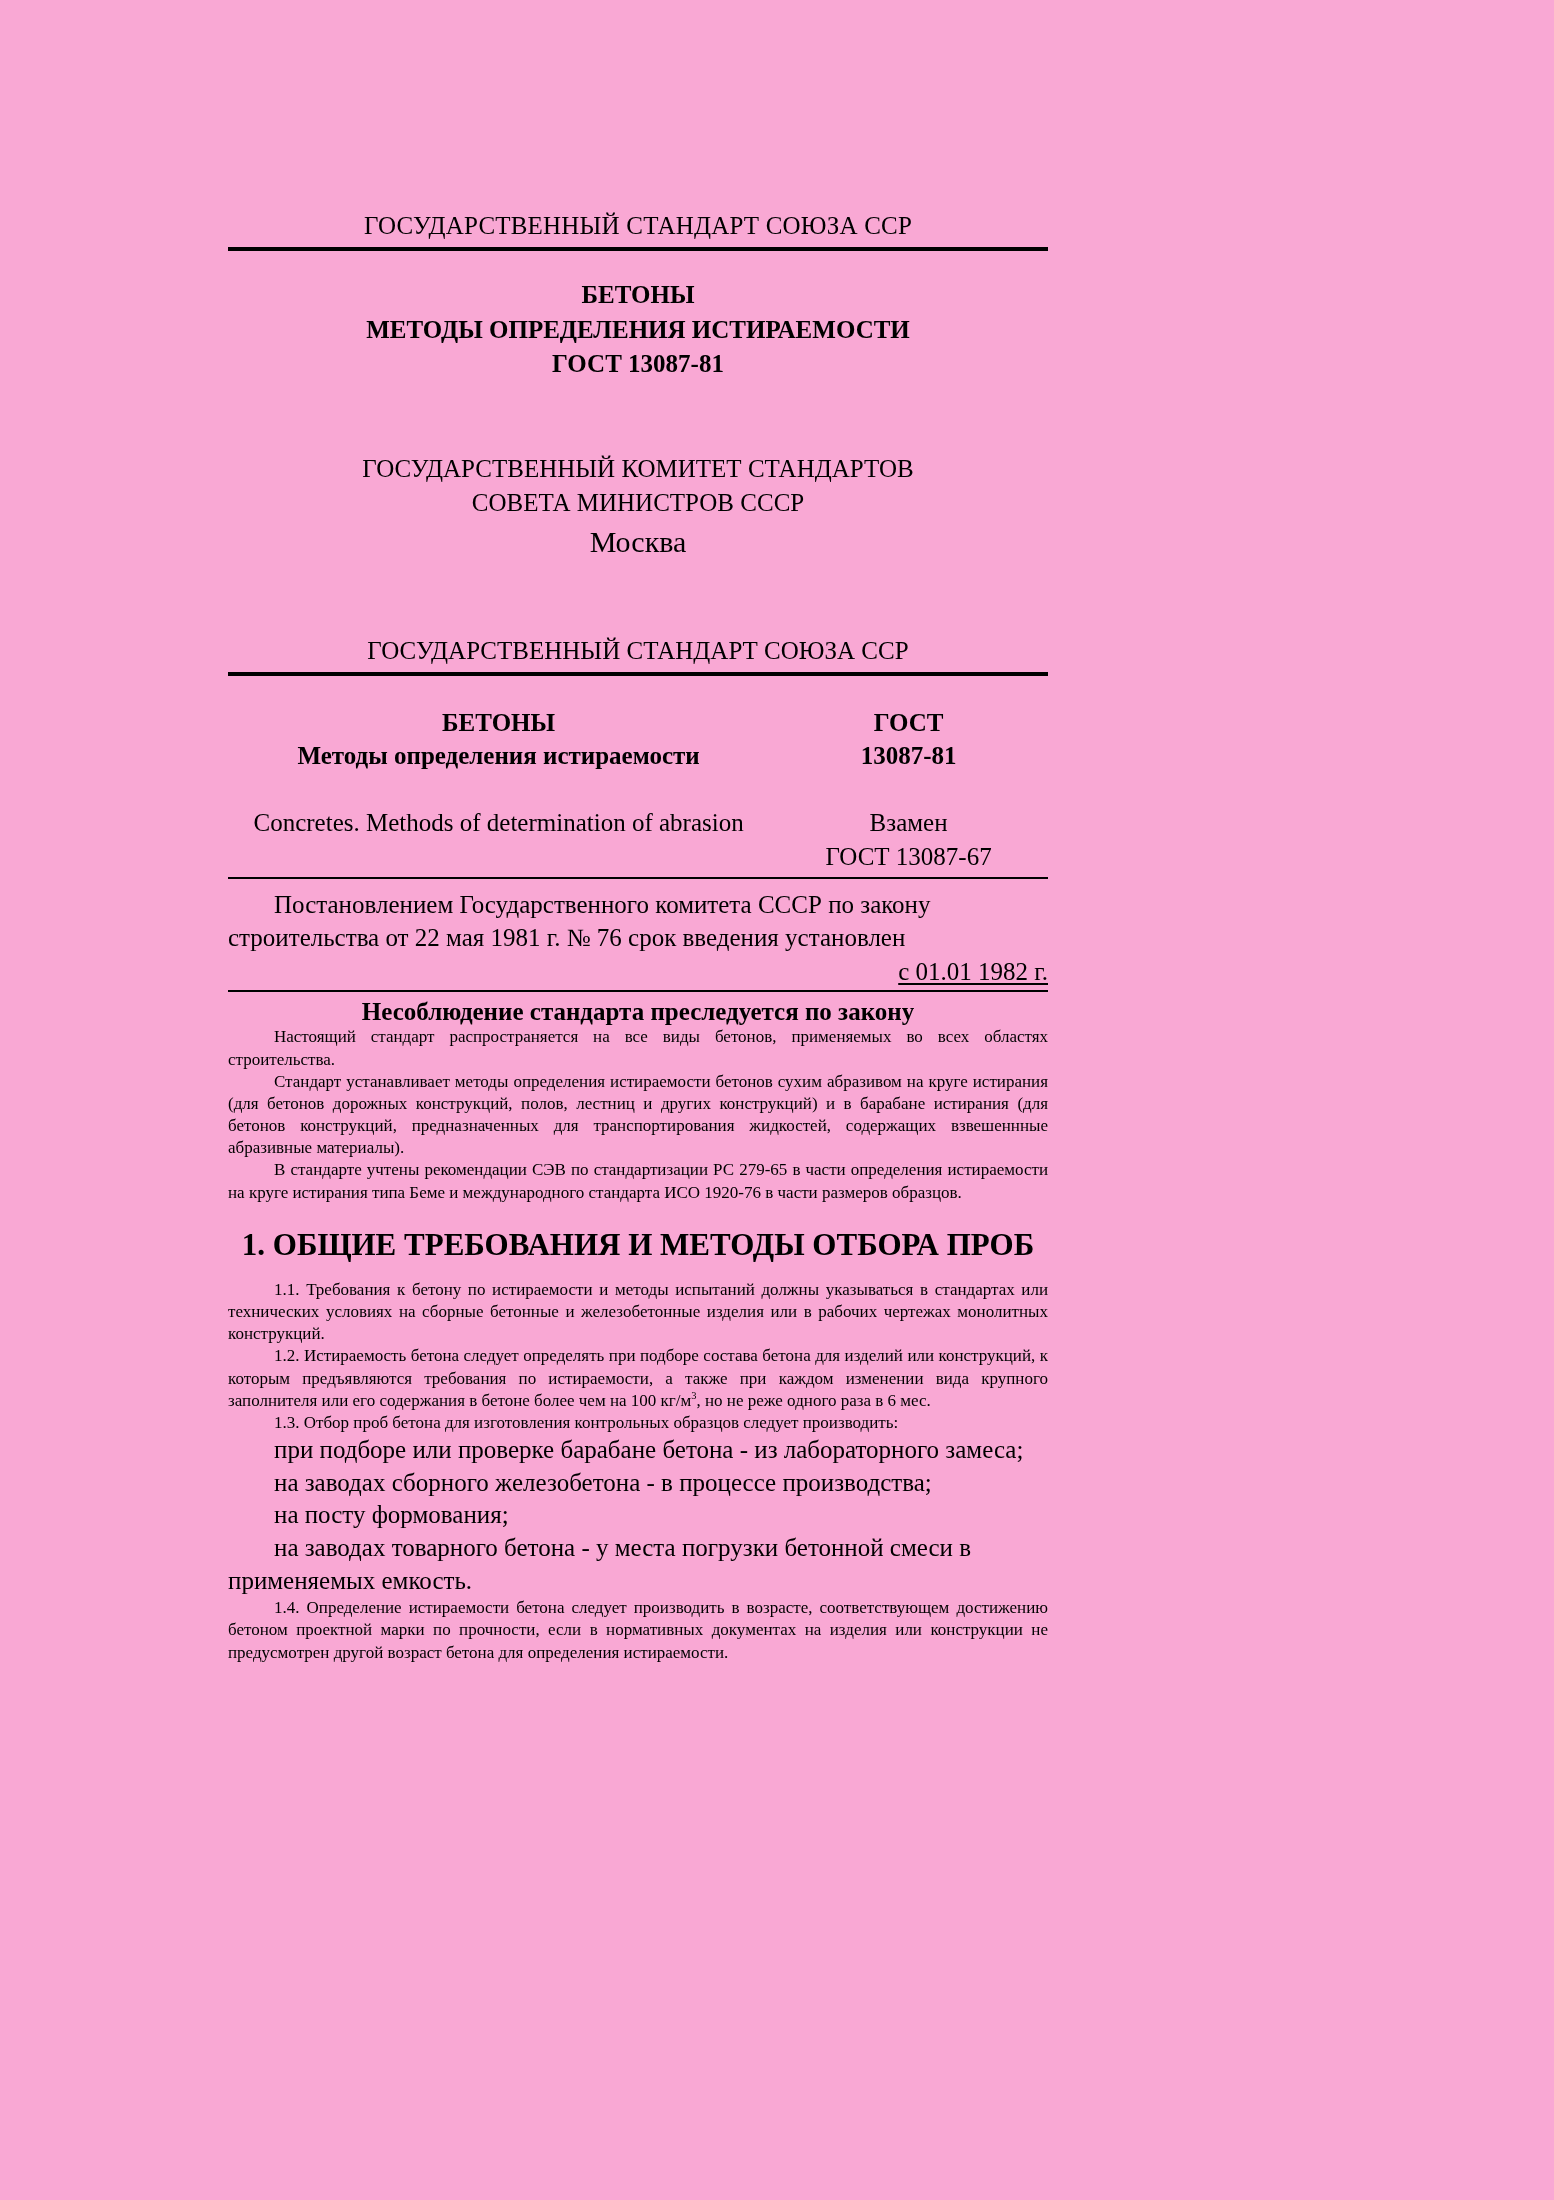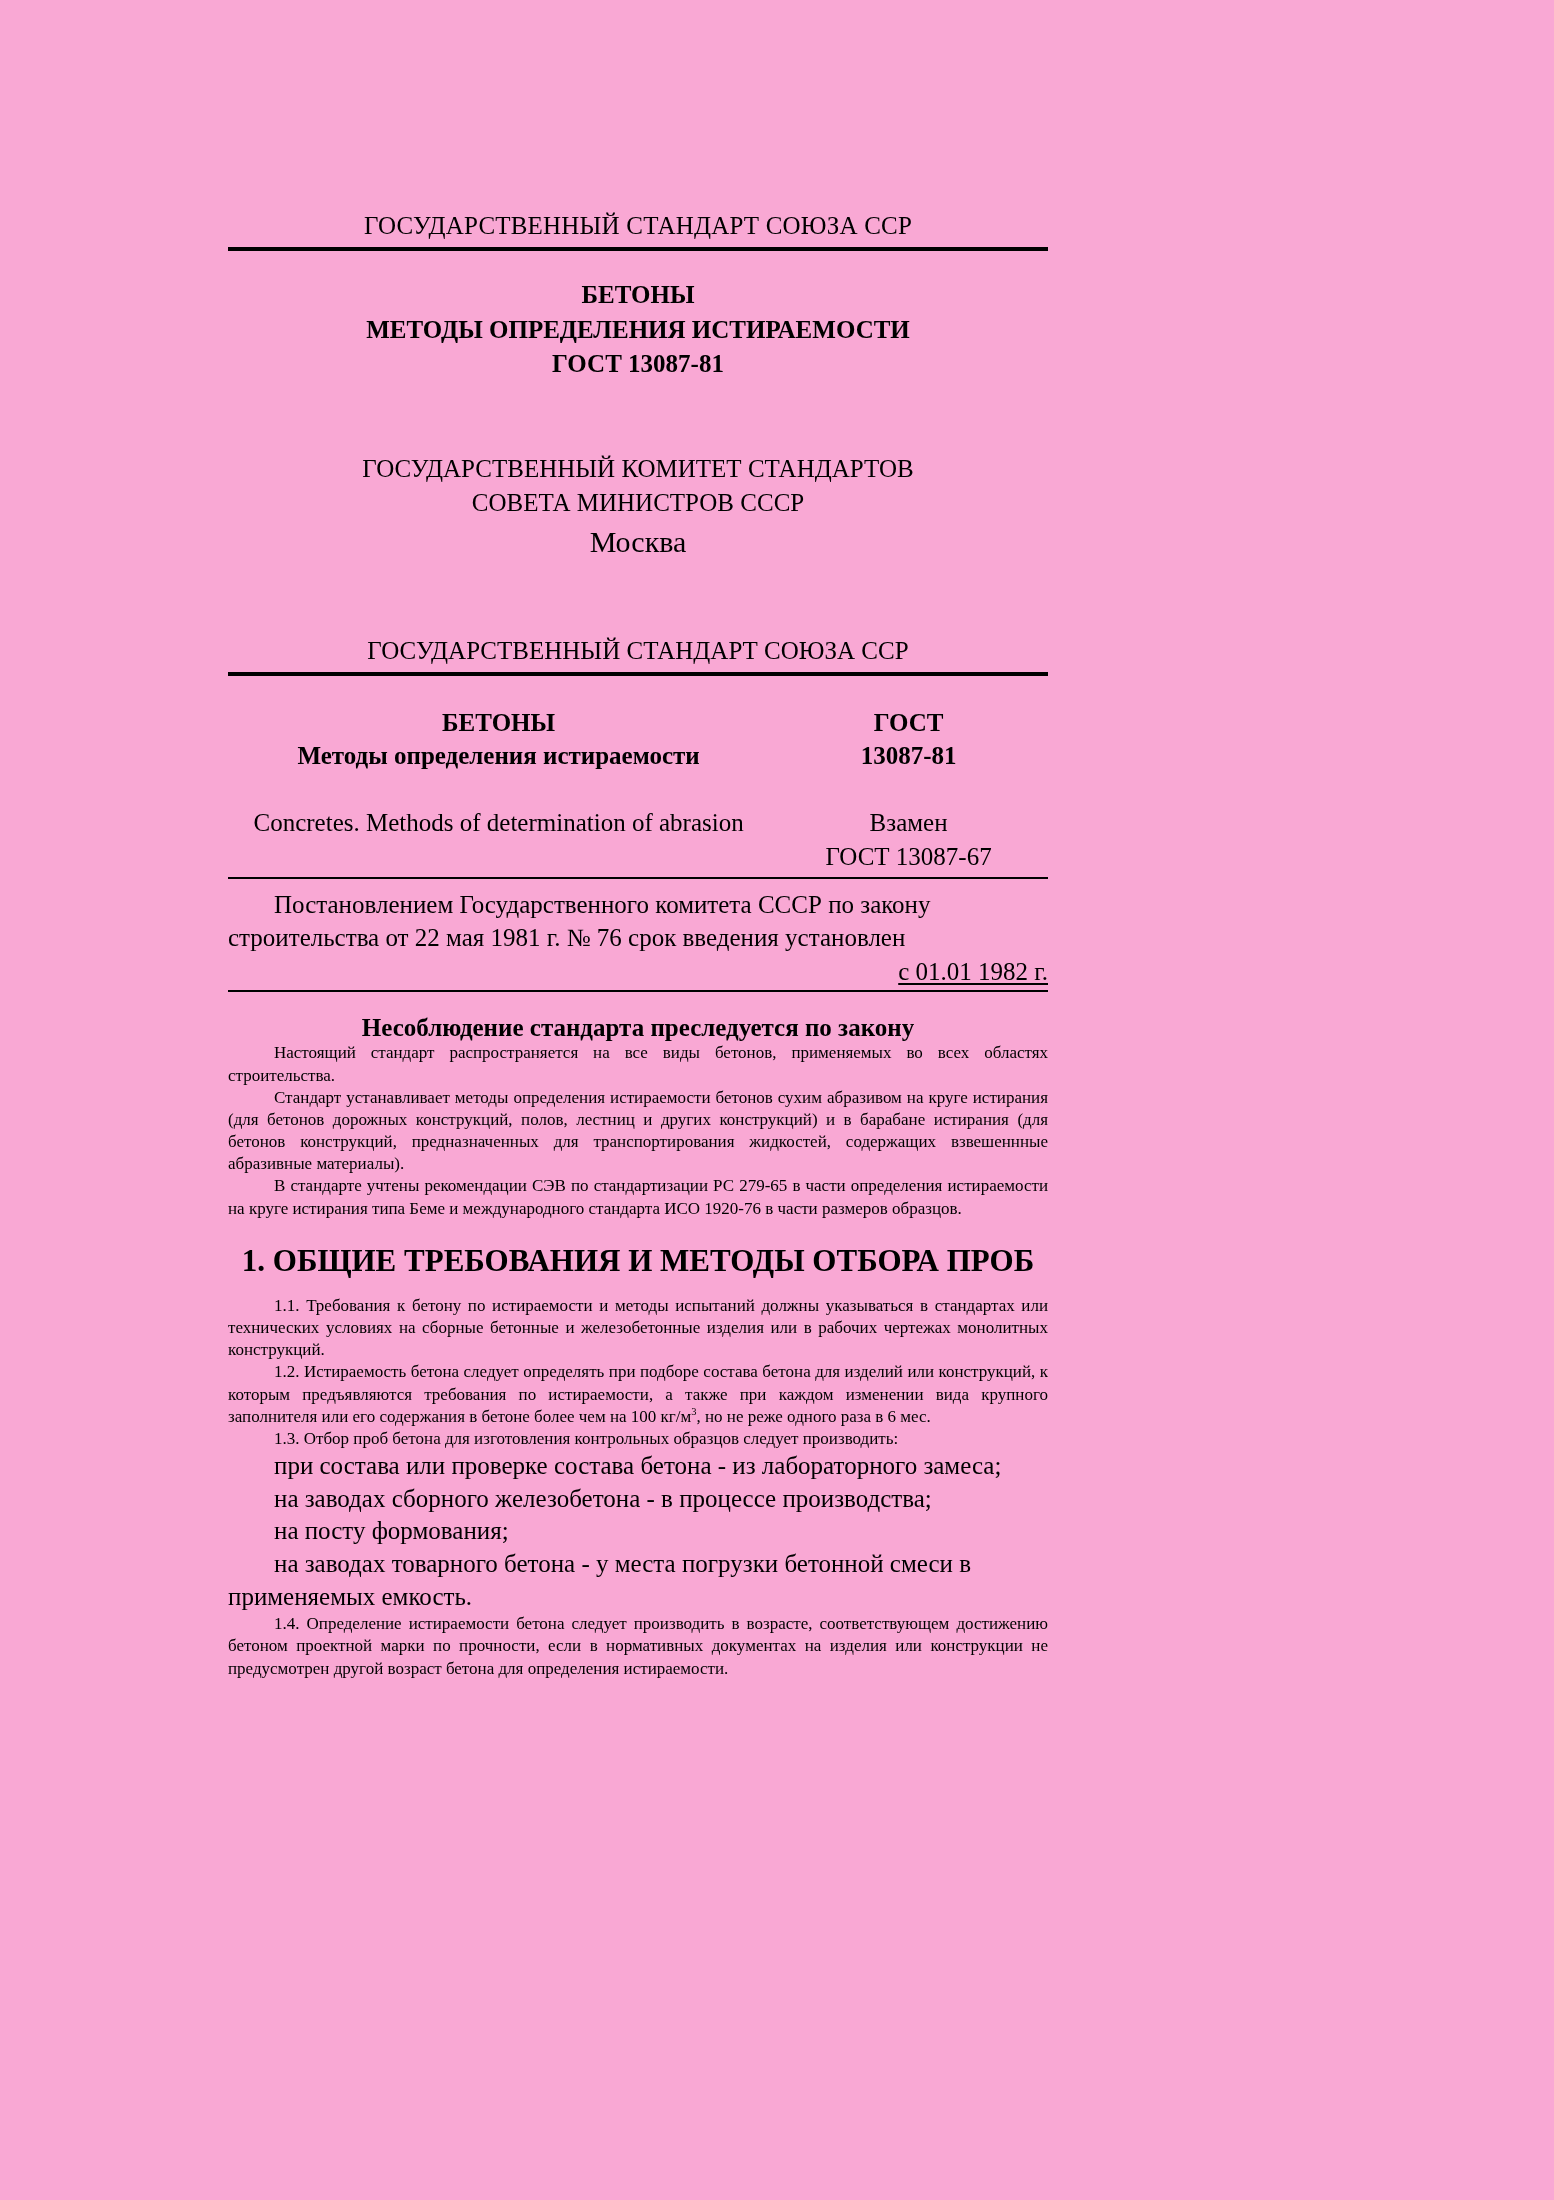--- a/index.html
+++ b/index.html
@@ -109,21 +109,21 @@
     text-align: right;
     text-indent: 0;
     text-decoration: underline;
     text-underline-offset: 3px;
   }
 
   .warning {
     text-align: center;
     font-weight: bold;
     font-size: 25px;
-    margin-top: 22px;
+    margin-top: 6px;
   }
 
   
   p.body {
     font-size: 17px;
     line-height: 1.305;
     text-align: justify;
     text-indent: 46px;
     margin: 0;
     hyphens: none;
@@ -214,21 +214,21 @@
     <p class="body">Стандарт устанавливает методы определения истираемости бетонов сухим абразивом на круге истирания (для бетонов дорожных конструкций, полов, лестниц и других конструкций) и в барабане истирания (для бетонов конструкций, предназначенных для транспортирования жидкостей, содержащих взвешеннные абразивные материалы).</p>
     <p class="body">В стандарте учтены рекомендации СЭВ по стандартизации РС 279-65 в части определения истираемости на круге истирания типа Беме и международного стандарта ИСО 1920-76 в части размеров образцов.</p>
 
     <h2 class="section">1. ОБЩИЕ ТРЕБОВАНИЯ И МЕТОДЫ ОТБОРА ПРОБ</h2>
 
     <p class="body">1.1. Требования к бетону по истираемости и методы испытаний должны указываться в стандартах или технических условиях на сборные бетонные и железобетонные изделия или в рабочих чертежах монолитных конструкций.</p>
 
     <p class="body"><span>1.2. Истираемость бетона следует определять при подборе состава бетона для изделий или конструкций, к которым предъявляются требования по истираемости, а также при каждом изменении вида крупного заполнителя или его содержания в бетоне более чем на 100 кг/м</span><sup class="cube">3</sup><span>, но не реже одного раза в 6 мес.</span></p>
 
     <p class="body">1.3. Отбор проб бетона для изготовления контрольных образцов следует производить:</p>
-    <p class="listline">при состава или проверке состава бетона - из лабораторного замеса;</p>
+    <p class="listline">при подборе или проверке барабане бетона - из лабораторного замеса;</p>
     <p class="listline">на заводах сборного железобетона - в процессе производства;</p>
     <p class="listline">на посту формования;</p>
     <p class="listline">на заводах товарного бетона - у места погрузки бетонной смеси в</p>
     <p class="listline" style="text-indent:0;">применяемых емкость.</p>
 
     <p class="body">1.4. Определение истираемости бетона следует производить в возрасте, соответствующем достижению бетоном проектной марки по прочности, если в нормативных документах на изделия или конструкции не предусмотрен другой возраст бетона для определения истираемости.</p>
 
   </div>
 </div>
 

